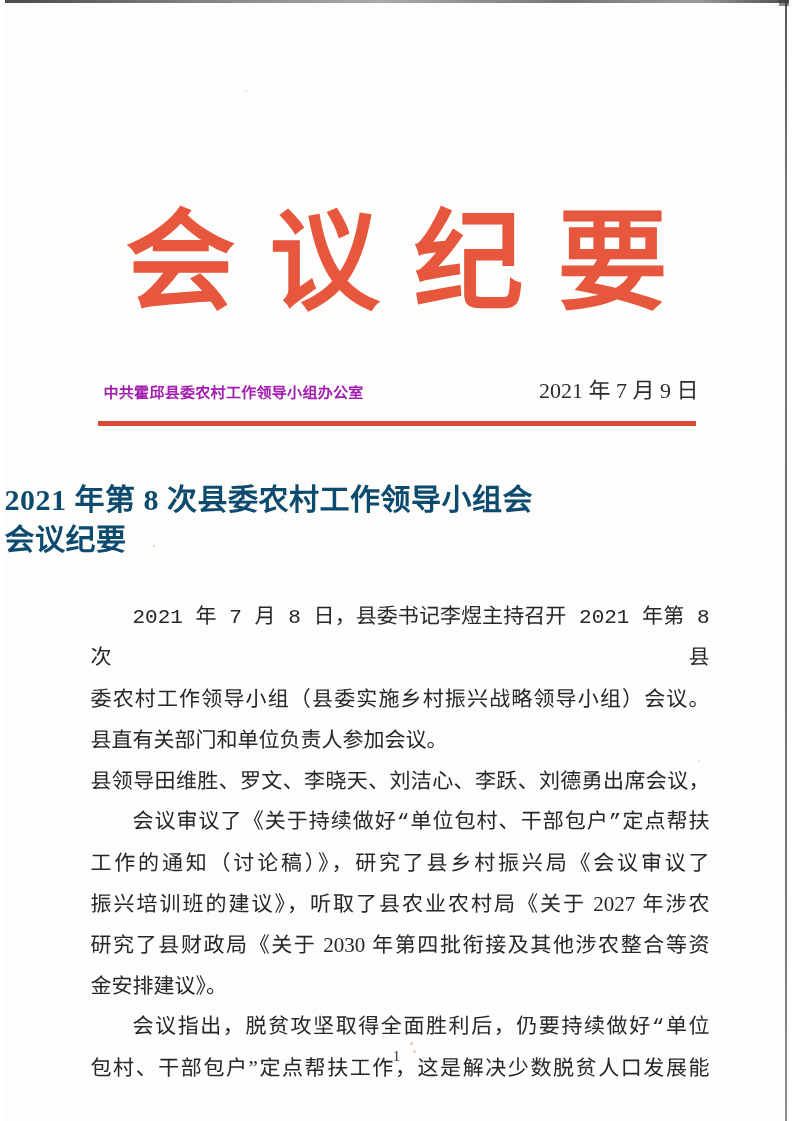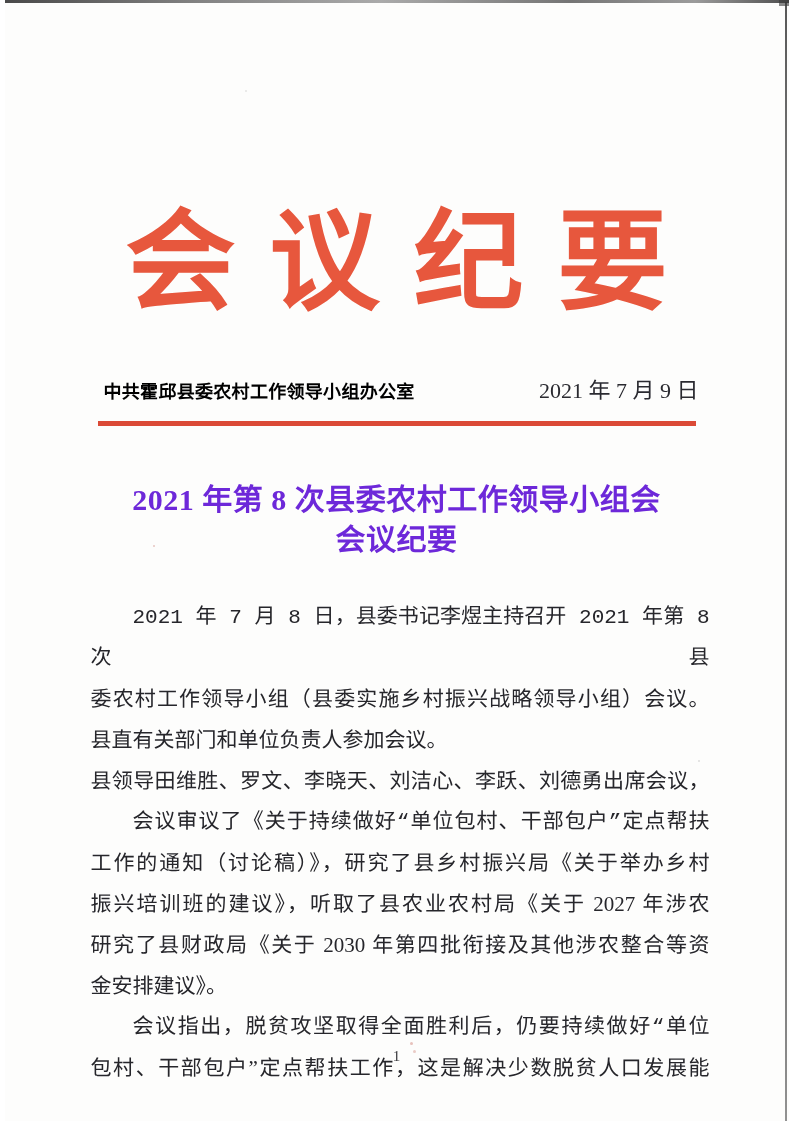--- a/index.html
+++ b/index.html
@@ -57,42 +57,41 @@
   }
   
   .header-row {
     display: flex;
     justify-content: space-between;
     align-items: baseline;
     margin: 50px 90px 0 99px;
   }
   .org-name {
     font-weight: 700;
-    font-size: 18px;
+    font-size: 15px;
     letter-spacing: 0.3px;
-    color: #000000;
+    color: #a21caf;
   }
   .issue-date {
     font-size: 22px;
     color: #2a2a30;
     text-align: center;
   }
   .red-rule {
     margin: 17px 93px 0 93px;
     height: 5px;
     background: #db4a36;
   }
   
   .doc-title {
     margin-top: 54px;
-    text-align: center;
     font-weight: 700;
     font-size: 30px;
     line-height: 40px;
-    color: #6d28d9;
+    color: #0c4a6e;
     letter-spacing: 0.5px;
   }
   
   .body-text {
     margin: 37px 79px 0 86px;
     font-size: 21px;
     line-height: 41px;
     color: #26262b;
   }
   .para { margin: 0; }
@@ -141,21 +140,21 @@
 
   <div class="body-text">
     <div class="para">
       <div class="line first">2021 年 7 月 8 日，县委书记李煜主持召开 2021 年第 8 次县</div>
       <div class="line">委农村工作领导小组（县委实施乡村振兴战略领导小组）会议。</div>
       <div class="line end">县直有关部门和单位负责人参加会议。</div>
       <div class="line">县领导田维胜、罗文、李晓天、刘洁心、李跃、刘德勇出席会议，</div>
     </div>
     <div class="para">
       <div class="line first">会议审议了《关于持续做好“单位包村、干部包户”定点帮扶</div>
-      <div class="line">工作的通知（讨论稿）》，研究了县乡村振兴局《关于举办乡村</div>
+      <div class="line">工作的通知（讨论稿）》，研究了县乡村振兴局《会议审议了</div>
       <div class="line">振兴培训班的建议》，听取了县农业农村局《关于 2027 年涉农</div>
       <div class="line">研究了县财政局《关于 2030 年第四批衔接及其他涉农整合等资</div>
       <div class="line end">金安排建议》。</div>
     </div>
     <div class="para">
       <div class="line first">会议指出，脱贫攻坚取得全面胜利后，仍要持续做好“单位</div>
       <div class="line">包村、干部包户”定点帮扶工作，这是解决少数脱贫人口发展能</div>
     </div>
   </div>
 

